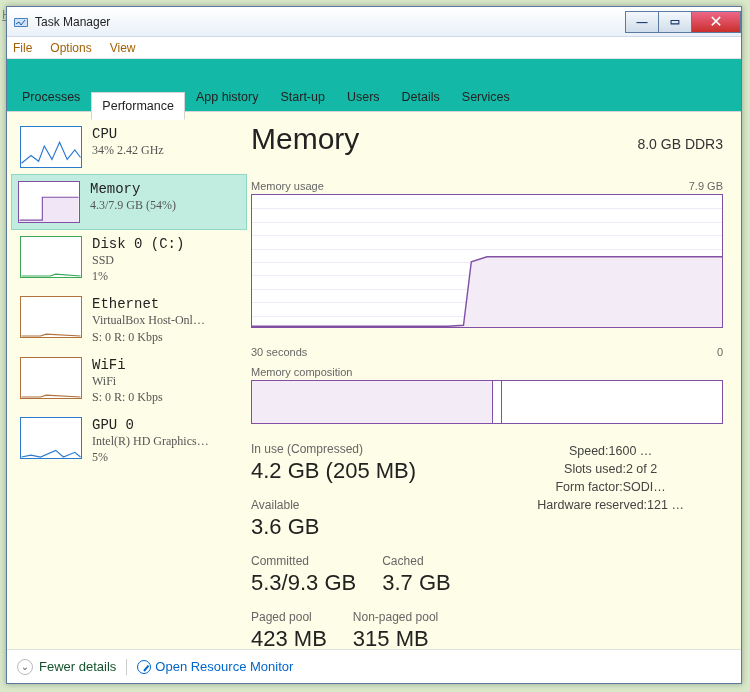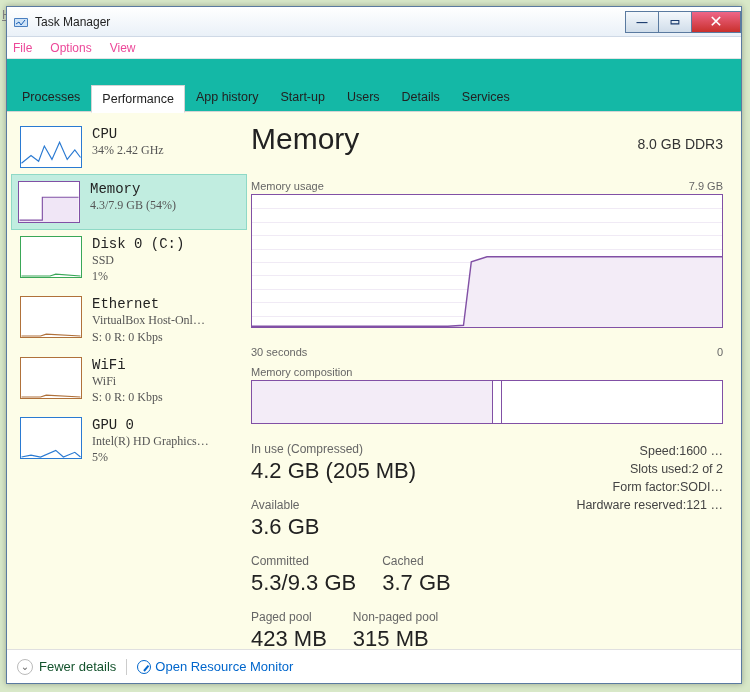--- a/index.html
+++ b/index.html
@@ -12,26 +12,26 @@
   .title-text { font-size: 12px; color:#222; }
   .win-btns { margin-left: auto; display:flex; }
   .win-btn { height:22px; display:flex; align-items:center; justify-content:center; border:1px solid #5a7aa0; }
   .win-min,.win-max{ width:34px; background:linear-gradient(#f4f8fc,#d0ddea); margin-left:-1px;}
   .win-close{ width:50px; background:linear-gradient(#e68,#c9302c); color:#fff; margin-left:-1px;}
   .win-min span,.win-max span{ font-size:11px; color:#1a3a6e; font-weight:bold;}
   
   .ext-menu { position:absolute; top:8px; left:2px; color:#888; font-size:12px;}
   .ext-menu span{ margin-right:12px; text-decoration:underline;}
   
-  .menubar { height:22px; display:flex; align-items:center; padding:0 6px; font-size:12px; color:#ec4899; border-bottom:1px solid #e4e4e4; }
+  .menubar { height:22px; display:flex; align-items:center; padding:0 6px; font-size:12px; color:#a16207; border-bottom:1px solid #e4e4e4; }
   .menubar span { margin-right:18px; cursor:default; }
   
   .tabs { display:flex; align-items:flex-end; padding:0 4px; background:#14b8a6; font-size:12.5px; color:#222; border-bottom:1px solid #d4d4d4; }
   .tab { padding:6px 10px 6px 10px; border:1px solid transparent; cursor:default; margin-top:4px;}
-  .tab.active { border:1px solid #d4d4d4; border-bottom:1px solid #fff; background:#fff; position:relative; top:2px;margin-top:24px;}
+  .tab.active { border:1px solid #d4d4d4; border-bottom:1px solid #fff; background:#fff; position:relative; top:9px;margin-top:24px;}
   
   .body { display:flex; height: calc(100% - 30px - 22px - 32px - 34px); background:#fdfde8; }
   
   .sidebar { width:244px; padding:8px 4px; overflow:hidden; }
   .side-item { display:flex; align-items:flex-start; padding:6px 6px; border-left:3px solid transparent; cursor:default;}
   .side-item.active{ background:#c1ede0; border:1px solid #8fd9c6;}
   .thumb { width:62px; height:42px; border:1px solid #999; background:#fff; margin-right:10px; position:relative; overflow:hidden;}
   .thumb canvas,.thumb svg{ width:100%; height:100%; }
   .side-text .t-title{ font-size:14px; color:#222;font-family:Liberation Mono, monospace; }
   .side-text .t-sub{ font-size:12px; color:#555; line-height:1.35;font-family:Liberation Serif, serif; }
@@ -48,21 +48,21 @@
   
   .comp-chart { height:44px; border:1px solid #8150a5; background:#fff; margin-top:2px; display:flex; }
   .comp-seg { height:100%; }
   
   .stats { display:flex; margin-top:18px; }
   .col-left { flex:1.1; }
   .col-right { flex:1; font-size:12.5px; color:#444; }
   .stat-big { display:inline-block; vertical-align:top; margin-right:26px; margin-bottom:14px;}
   .stat-big .s-lbl{ font-size:12px; color:#666;}
   .stat-big .s-val{ font-size:22px; color:#222; margin-top:2px; white-space:nowrap;}
-  .kv-row{ display:flex; justify-content:flex-end; padding:2px 0;}
+  .kv-row{ display:flex; justify-content:center; padding:2px 0;}
   
   .footer { position:absolute; left:0; right:0; bottom:0; height:34px; border-top:1px solid #e0e0e0; background:#fff; display:flex; align-items:center; padding:0 10px; font-size:13px; }
   .footer .sep { width:1px; height:16px; background:#ccc; margin:0 10px;}
   .footer a { color:#0066cc; text-decoration:none; cursor:default;}
   .footer .chev { display:inline-flex; width:16px; height:16px; border:1px solid #bbb; border-radius:50%; align-items:center; justify-content:center; margin-right:6px; font-size:10px; color:#666;}
   .icon-rm { display:inline-block; width:14px; height:14px; border:1.5px solid #0066cc; border-radius:50%; position:relative; margin-right:4px; vertical-align:-3px;}
   .icon-rm:before{content:""; position:absolute; width:2px; height:7px; background:#0066cc; left:5px; top:3px; transform:rotate(40deg); transform-origin:bottom;}
 </style>
 </head>
 <body>

